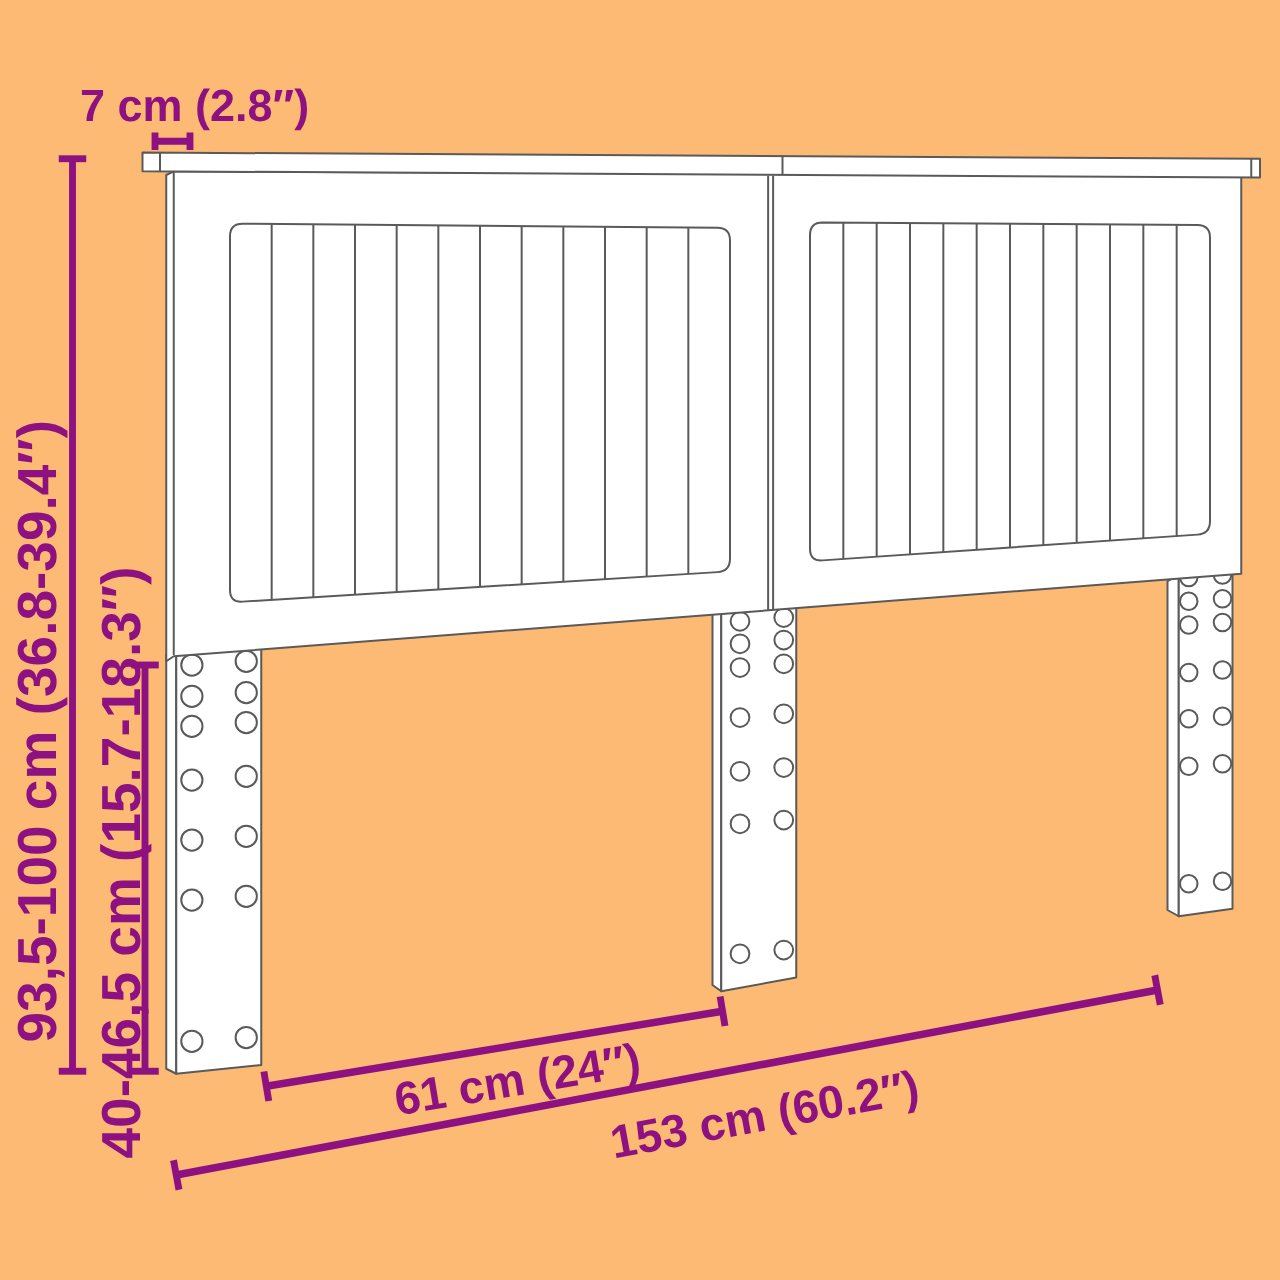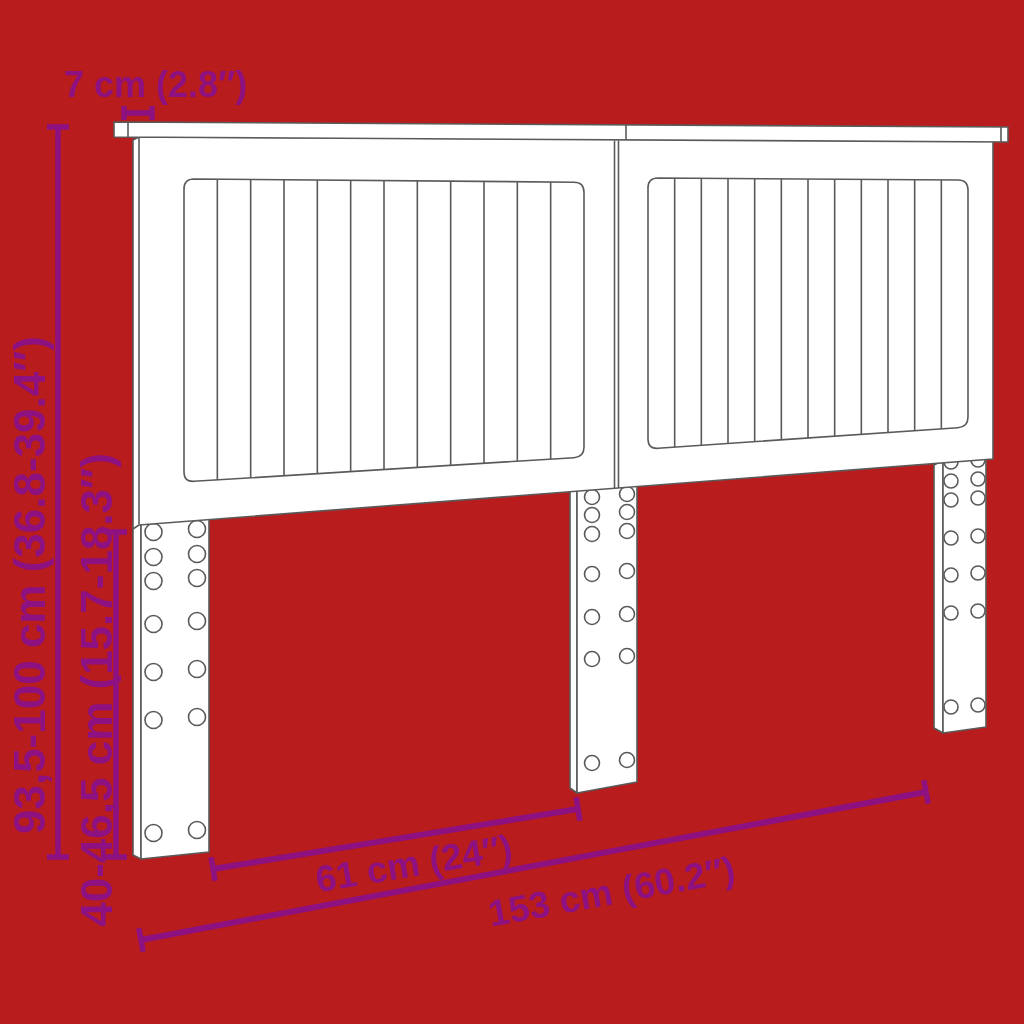--- a/index.html
+++ b/index.html
@@ -1,16 +1,16 @@
 <!DOCTYPE html>
 <html><head>
 <meta charset="utf-8">
 <style>
   html,body{margin:0;padding:0;background:#ffffff;}
-  #stage{position:relative;width:1024px;height:1024px;background:#b91c1c;overflow:hidden;
+  #stage{position:relative;width:1024px;height:1024px;background:#fdba74;overflow:hidden;
          font-family:"Liberation Sans", sans-serif;}
   svg{display:block;}
   svg text{font-family:"Liberation Sans","DejaVu Sans",sans-serif;font-weight:bold;}
   .t36{font-size:36px;}
   .t44{font-size:44px;}
   .t37{font-size:37px;}
   .dim{stroke-width:5.5;}
   .dimthick{stroke-width:6;}
   .draw{stroke-width:1.6;}
 </style>

